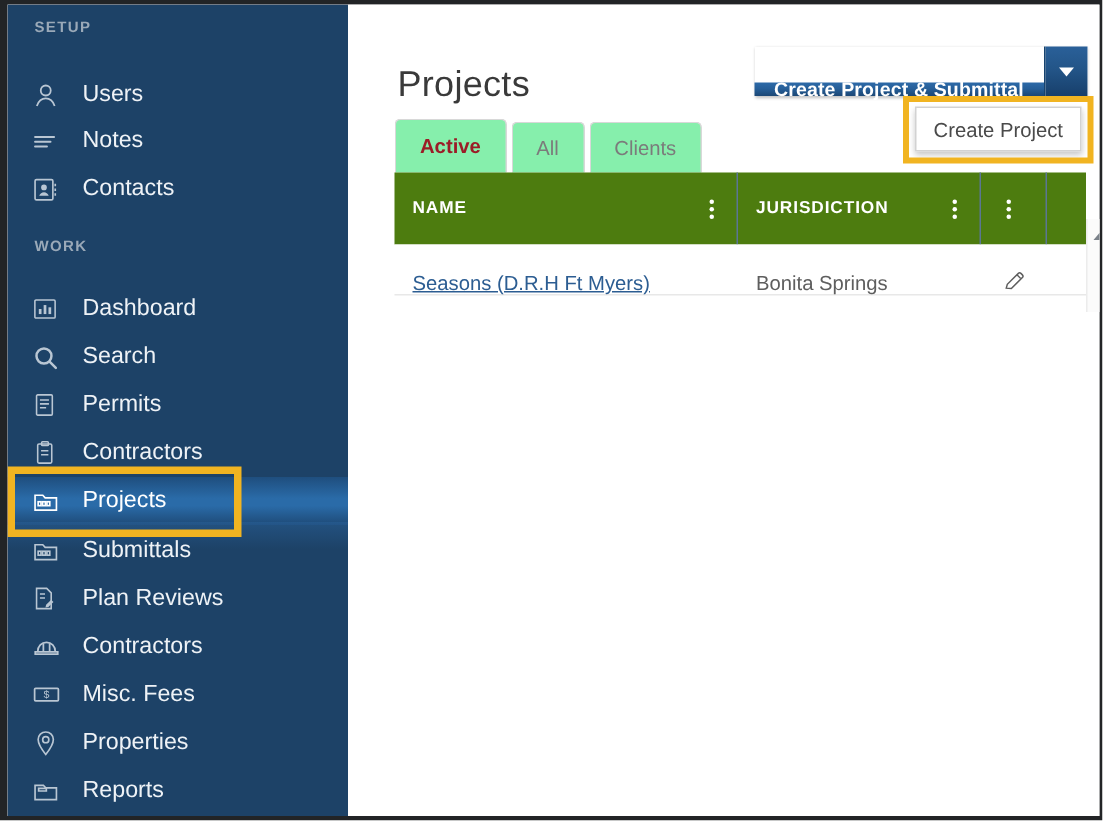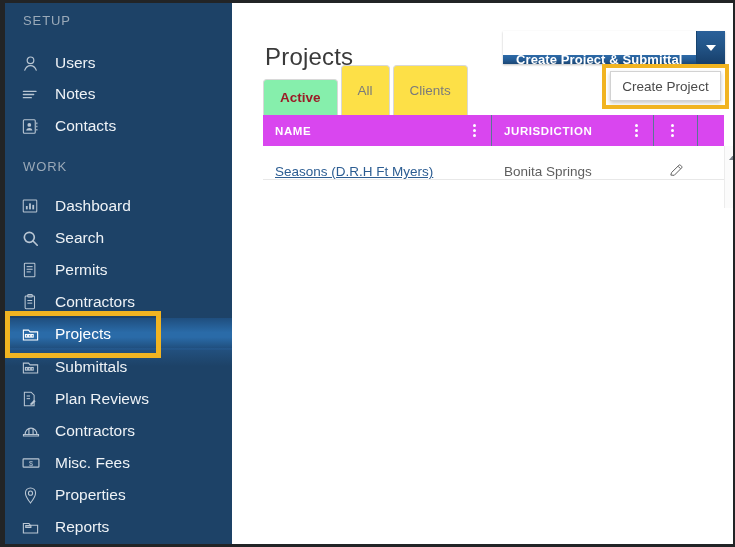--- a/index.html
+++ b/index.html
@@ -24,24 +24,24 @@
   
   #sidebar {
     position: absolute;
     left: 0; top: 0;
     width: 227px; height: 100%;
     background: #1d4267;
     overflow: hidden;
   }
   .section-label {
     color: #9aa9b8;
-    font-size: 13px;
+    font-size: 10px;
     letter-spacing: 0.9px;
     padding-left: 18px;
-    font-weight: 400;
+    font-weight: 700;
   }
   #sect-setup { position: absolute; top: 10px; left: 0; }
   #sect-work  { position: absolute; top: 156px; left: 0; }
 
   .nav-item {
     position: absolute;
     left: 0;
     width: 190px;
     height: 32px;
     display: flex;
@@ -164,50 +164,50 @@
 
   
   #tabs {
     position: absolute;
     left: 31px; top: 76px;
     display: flex;
     align-items: flex-end;
     height: 36px;
   }
   .tab {
-    height: 50px;
+    height: 34px;
     display: flex;
     align-items: center;
     padding: 0 16px;
     font-size: 13.5px;
     border: 1px solid #d8d8d8;
     border-bottom: none;
     border-radius: 4px 4px 0 0;
     margin-right: 3px;
-    background: #fde047;
+    background: #86efac;
     color: #7b7b7b;
     box-sizing: border-box;
   }
   .tab.active {
     background: #86efac;
     color: #9b1c27;
     font-weight: bold;
     height: 36px;
   }
 
   
   #table-wrap {
     position: absolute;
     left: 31px; top: 112px;
     width: 461px;
   }
   #table-head {
     display: flex;
-    height: 31px;
-    background: #d946ef;
+    height: 48px;
+    background: #4d7c0f;
     align-items: stretch;
   }
   .th {
     display: flex;
     align-items: center;
     color: #ffffff;
     font-size: 11.5px;
     font-weight: bold;
     letter-spacing: 0.6px;
     position: relative;

